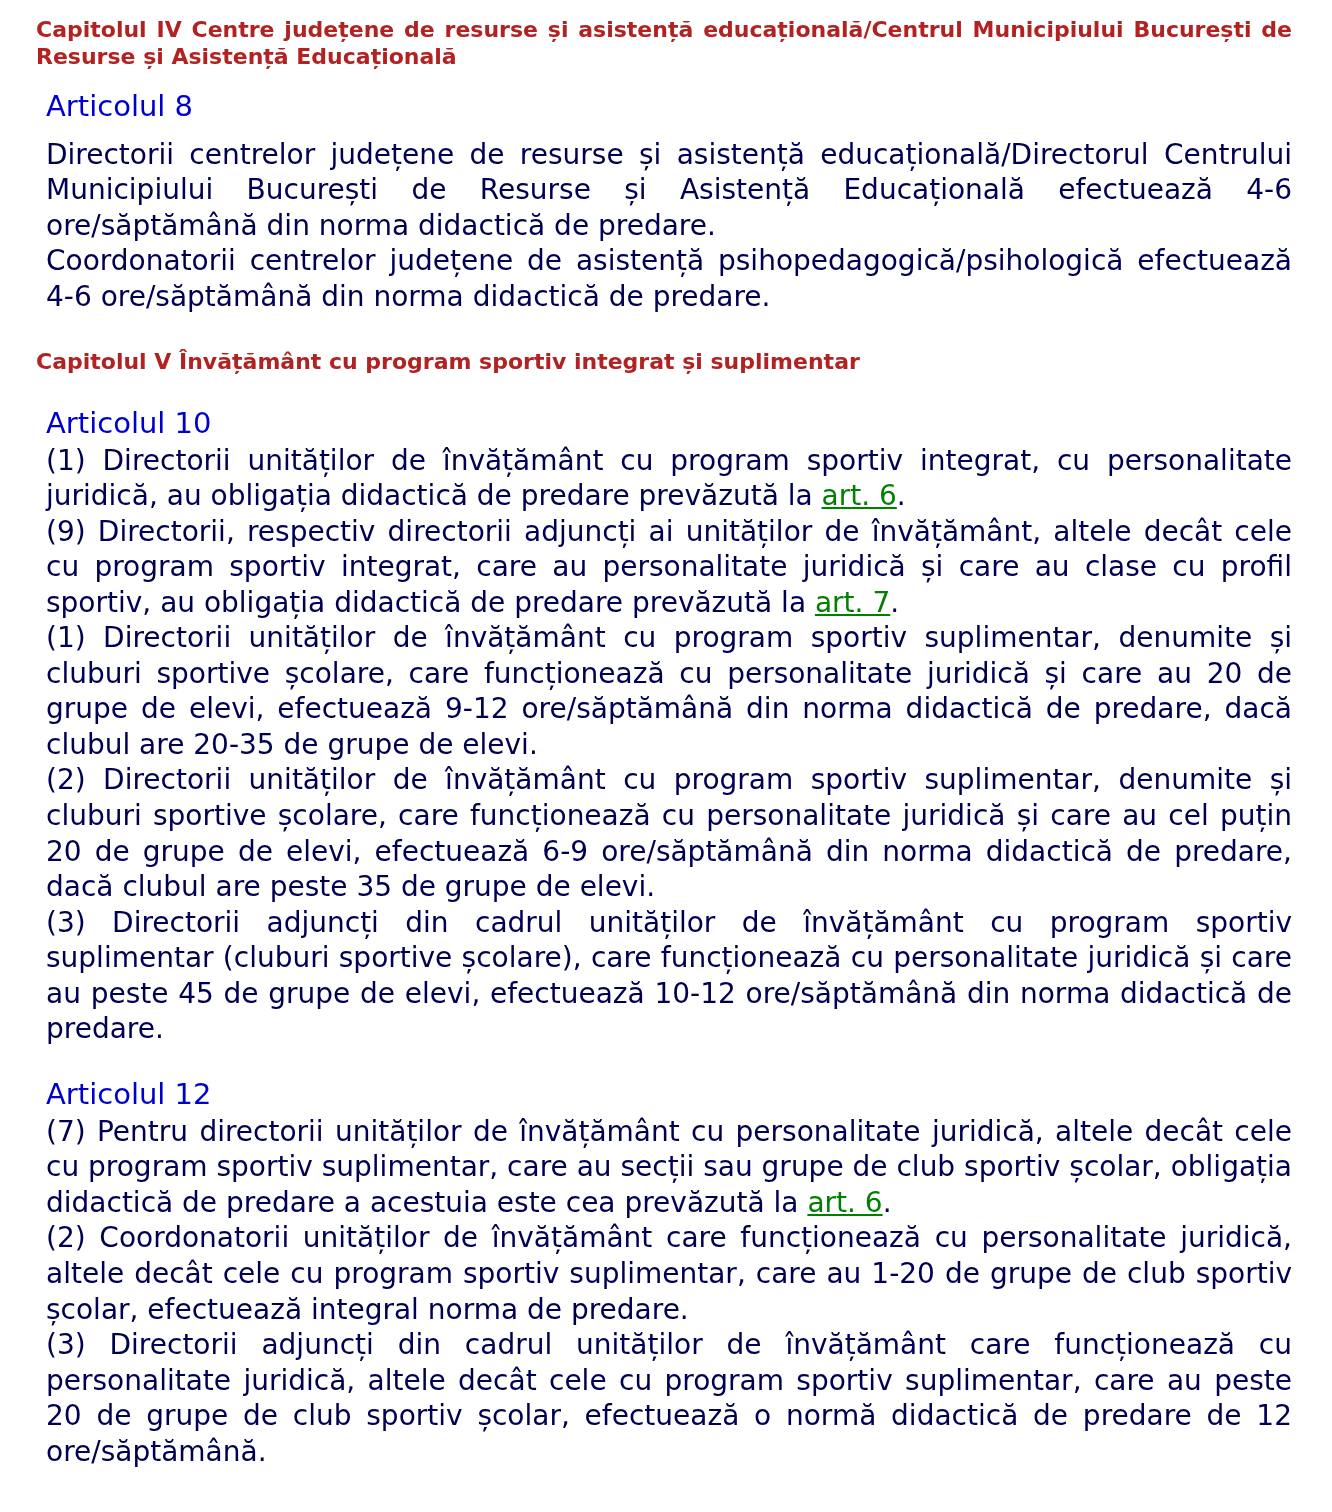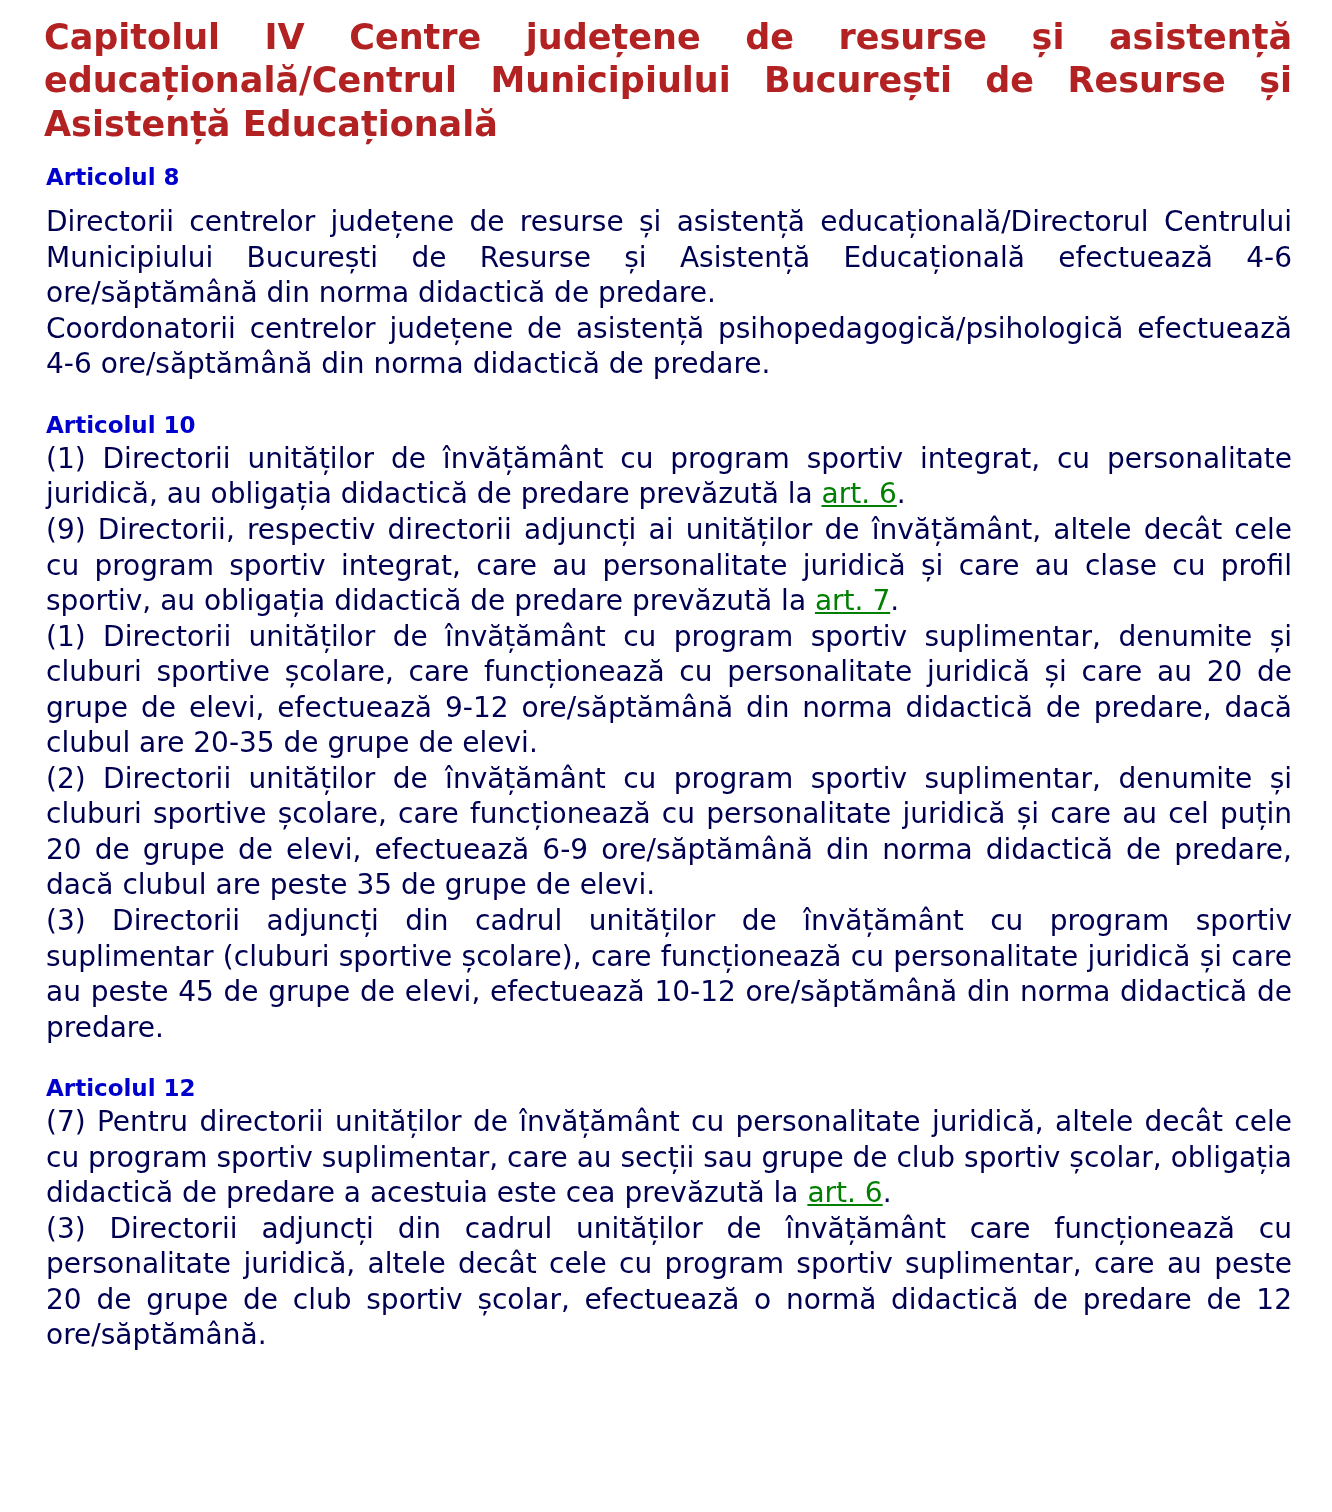--- a/index.html
+++ b/index.html
@@ -13,31 +13,31 @@
   html,body{margin:0;padding:0;background:var(--background);}
   body{font-family:"DejaVu Sans","Liberation Sans",sans-serif;}
   .page{
     width:1332px;
     box-sizing:border-box;
     padding:16px 40px 34px 36px;
     background:var(--background);
   }
   .chapter{
     color:var(--chapter-heading);
-    font-size:35px;
+    font-size:22px;
     font-weight:bold;
     line-height:1.24;
     text-align:justify;
-    margin:0 0 16px 8px;
+    margin:0 0 16px 0;
   }
   .chapter.later{margin-top:34px;}
   .article{
     color:var(--article-heading);
-    font-size:23px;
-    font-weight:bold;
+    font-size:29px;
+    font-weight:normal;
     margin:30px 0 14px 10px;
   }
   .article.tight{margin-bottom:3px;}
   .body{
     color:var(--body-text);
     font-size:28px;
     line-height:1.27;
     text-align:justify;
     margin:0 0 0 10px;
   }
@@ -52,26 +52,28 @@
 
 <main class="page">
 
   <h1 class="chapter">Capitolul IV Centre județene de resurse și asistență educațională/Centrul Municipiului București de Resurse și Asistență Educațională</h1>
 
   <h2 class="article" style="margin-top:18px;">Articolul 8</h2>
   <p class="body">Directorii centrelor județene de resurse și asistență educațională/Directorul Centrului Municipiului București de Resurse și Asistență Educațională efectuează 4-6 ore/săptămână din norma didactică de predare.</p>
 
   <p class="body">Coordonatorii centrelor județene de asistență psihopedagogică/psihologică efectuează 4-6 ore/săptămână din norma didactică de predare.</p>
 
+  <h1 class="chapter later">Capitolul V Învățământ cu program sportiv integrat și suplimentar</h1>
 
   <h2 class="article tight">Articolul 10</h2>
   <p class="body"><span>(1) Directorii unităților de învățământ cu program sportiv integrat, cu personalitate juridică, au obligația didactică de predare prevăzută la </span><a href="#" class="ref-link">art. 6</a><span>.</span></p>
   <p class="body"><span>(9) Directorii, respectiv directorii adjuncți ai unităților de învățământ, altele decât cele cu program sportiv integrat, care au personalitate juridică și care au clase cu profil sportiv, au obligația didactică de predare prevăzută la </span><a href="#" class="ref-link">art. 7</a><span>.</span></p>
 
   <p class="body">(1) Directorii unităților de învățământ cu program sportiv suplimentar, denumite și cluburi sportive școlare, care funcționează cu personalitate juridică și care au 20 de grupe de elevi, efectuează 9-12 ore/săptămână din norma didactică de predare, dacă clubul are 20-35 de grupe de elevi.</p>
   <p class="body">(2) Directorii unităților de învățământ cu program sportiv suplimentar, denumite și cluburi sportive școlare, care funcționează cu personalitate juridică și care au cel puțin 20 de grupe de elevi, efectuează 6-9 ore/săptămână din norma didactică de predare, dacă clubul are peste 35 de grupe de elevi.</p>
   <p class="body">(3) Directorii adjuncți din cadrul unităților de învățământ cu program sportiv suplimentar (cluburi sportive școlare), care funcționează cu personalitate juridică și care au peste 45 de grupe de elevi, efectuează 10-12 ore/săptămână din norma didactică de predare.</p>
 
   <h2 class="article tight">Articolul 12</h2>
   <p class="body"><span>(7) Pentru directorii unităților de învățământ cu personalitate juridică, altele decât cele cu program sportiv suplimentar, care au secții sau grupe de club sportiv școlar, obligația didactică de predare a acestuia este cea prevăzută la </span><a href="#" class="ref-link">art. 6</a><span>.</span></p>
+  <p class="body">(2) Coordonatorii unităților de învățământ care funcționează cu personalitate juridică, altele decât cele cu program sportiv suplimentar, care au 1-20 de grupe de club sportiv școlar, efectuează integral norma de predare.</p>
   <p class="body">(3) Directorii adjuncți din cadrul unităților de învățământ care funcționează cu personalitate juridică, altele decât cele cu program sportiv suplimentar, care au peste 20 de grupe de club sportiv școlar, efectuează o normă didactică de predare de 12 ore/săptămână.</p>
 
 </main>
 
 </body></html>

